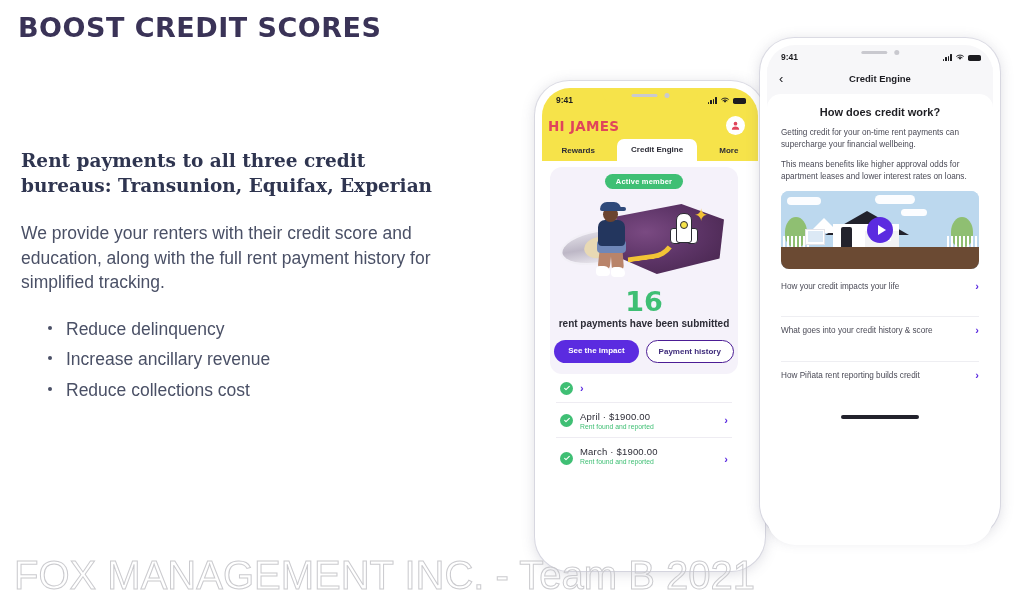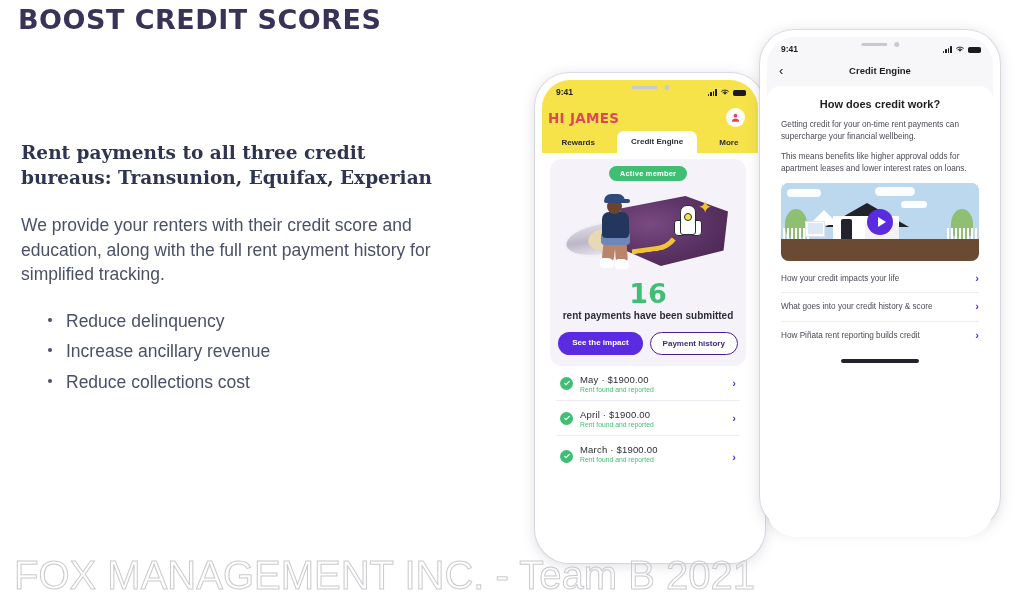--- a/index.html
+++ b/index.html
@@ -3,21 +3,21 @@
 <meta charset="utf-8">
 <style>
   html,body{margin:0;padding:0;}
   body{
     width:1024px;height:602px;
     background:#ffffff;
     font-family:"Liberation Sans", sans-serif;
     overflow:hidden;
     position:relative;
   }
-  .slide{position:absolute;inset:0;overflow:hidden;}
+  .slide{position:absolute;inset:0;overflow:hidden;margin-top:8px;}
 
   
   .copy{position:absolute;left:18px;top:0;width:480px;}
   .slide-title{
     font-family:"DejaVu Sans", sans-serif;
     font-weight:bold;
     font-size:27px;
     letter-spacing:0.5px;
     color:#3a3357;
     margin:5px 0 0 0;
@@ -102,21 +102,21 @@
     display:flex;align-items:center;justify-content:center;
   }
   .avatar svg{width:11px;height:11px;}
   .tabs{display:flex;align-items:flex-end;justify-content:space-around;padding:0 4px;}
   .tab{
     font-size:8px;font-weight:bold;color:#2c2c36;
     padding:5px 9px 6px 9px;border-radius:7px 7px 0 0;
   }
   .tab.active{background:#ffffff;color:#2c2c36;padding:6px 14px 7px 14px;}
 
-  .body-left{background:#fff;padding:6px 12px 0 8px;}
+  .body-left{background:#fff;padding:6px 20px 0 8px;}
   .hero-card{
     background:#F5F2FA;border-radius:12px;padding:7px 8px 11px 8px;
     display:flex;flex-direction:column;align-items:center;
   }
   .pill-active{
     background:#3FBF74;color:#fff;font-size:7.5px;font-weight:bold;
     padding:3px 11px;border-radius:10px;letter-spacing:0.2px;
   }
   .collage{position:relative;width:168px;height:93px;margin:5px 0 0 0;}
   .saturn{
@@ -249,21 +249,21 @@
     width:26px;height:26px;border-radius:50%;background:#5B2BE0;
     display:flex;align-items:center;justify-content:center;
   }
   .play::after{
     content:"";width:0;height:0;margin-left:3px;
     border-left:8px solid #fff;border-top:5px solid transparent;border-bottom:5px solid transparent;
   }
   .rp-list{margin-top:4px;}
   .rp-item{
     display:flex;justify-content:space-between;gap:22px;
-    padding:8px 0 8px 0;border-bottom:1px solid #eeeef2;
+    padding:8px 0 24px 0;border-bottom:1px solid #eeeef2;
   }
   .rp-item:last-child{border-bottom:none;}
   .rp-item-label{font-size:8.2px;color:#4a4a56;line-height:1.4;}
   .home-ind{
     width:78px;height:3.5px;border-radius:2px;background:#22222c;
     margin:10px auto 0 auto;
   }
 
   
   .watermark{
@@ -370,24 +370,20 @@
           </div>
         </div>
 
         <div class="pay-list">
           <div class="pay-row">
             <span class="check">
               <svg viewBox="0 0 24 24">
                   <path d="M5 13l4 4L19 7" stroke="#fff" stroke-width="3.4" fill="none" stroke-linecap="round" stroke-linejoin="round"></path>
                 </svg>
             </span>
-            <span class="pay-txt">
-              <span class="pay-title" style="display:block">May  ·  $1900.00</span>
-              <span class="pay-sub" style="display:block">Rent found and reported</span>
-            </span>
             <span class="chev">›</span>
           </div>
           <div class="pay-row">
             <span class="check">
               <svg viewBox="0 0 24 24">
                   <path d="M5 13l4 4L19 7" stroke="#fff" stroke-width="3.4" fill="none" stroke-linecap="round" stroke-linejoin="round"></path>
                 </svg>
             </span>
             <span class="pay-txt">
               <span class="pay-title" style="display:block">April  ·  $1900.00</span>

